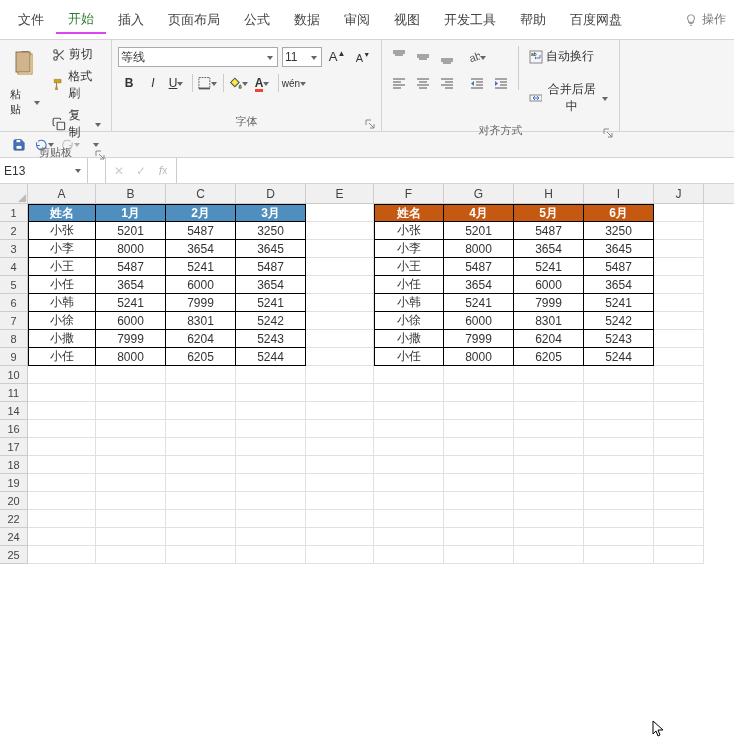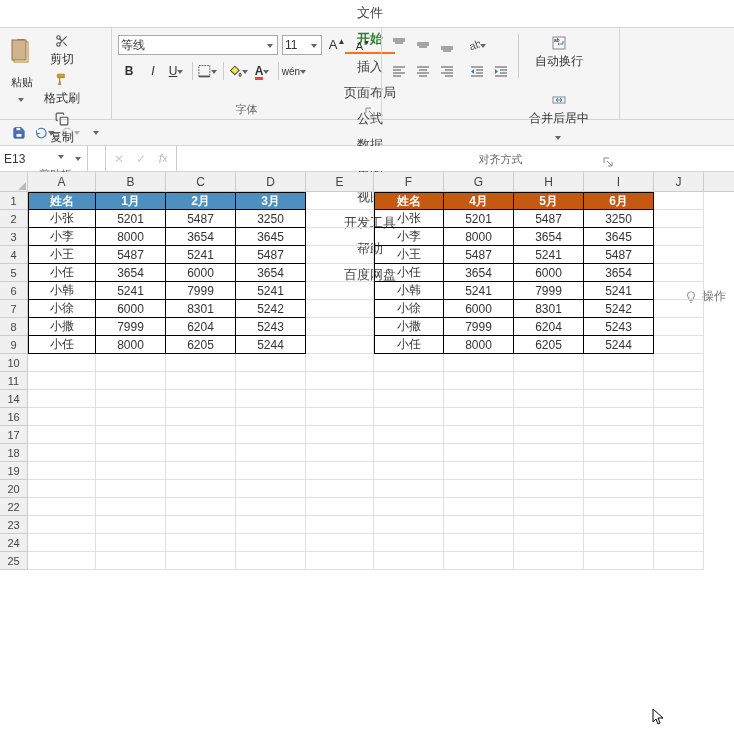--- a/index.html
+++ b/index.html
@@ -1,31 +1,31 @@
 <!DOCTYPE html>
 <html><head>
 <meta charset="utf-8">
 <style>
 * { box-sizing: border-box; margin: 0; padding: 0; font-family: "Microsoft YaHei", sans-serif; }
 body { background: #fff; font-size: 12px; color: #333; overflow: hidden; width: 734px; height: 737px; }
 
 
-.tabs { display: flex; align-items: center; height: 28px; background: #fff; border-bottom: 1px solid #d4d4d4; gap: 0; padding-left: 6px; flex-direction: column; }
+.tabs { display: flex; align-items: center; height: 40px; background: #fff; border-bottom: 1px solid #d4d4d4; gap: 0; padding-left: 6px; }
 .tab { padding: 4px 12px; cursor: pointer; font-size: 13px; color: #444; }
-.tab.active { color: #2e7d32; border-bottom: 2px solid #f97316; font-weight: bold; }
+.tab.active { color: #2e7d32; border-bottom: 2px solid #d946ef; font-weight: normal; }
 .tab-tell { margin-left: auto; display: flex; align-items: center; gap:4px; padding-right:8px; color:#777; font-size:12px;}
 .tab-tell svg { width:14px; height:14px; }
 
 
 .ribbon { display: flex; height: 92px; background: #f5f5f5; border-bottom: 1px solid #d4d4d4; }
 .group { display: flex; flex-direction: column; border-right: 1px solid #d4d4d4; padding: 2px 4px 0 4px; }
 .group-body { flex: 1; display: flex; align-items: flex-start; }
 .group-label { text-align: center; font-size: 11px; color: #666; padding: 2px 0; position:relative;}
 .group-label .launcher { position:absolute; right:2px; bottom:2px; width:10px; height:10px; }
-.btn { display:flex; align-items:center; gap:3px; padding:2px 4px; cursor:pointer;flex-direction:column; }
+.btn { display:flex; align-items:center; gap:3px; padding:2px 4px; cursor:pointer; }
 .vstack { display:flex; flex-direction:column; gap:1px; }
 .hstack { display:flex; flex-direction:row; align-items:center; gap:2px; }
 .combo { display:inline-flex; align-items:center; border:1px solid #aaa; background:#fff; height:20px; font-size:12px; padding:0 2px;}
 .combo span.dd { margin-left:auto; }
 .sq-btn { width:22px; height:22px; display:inline-flex; align-items:center; justify-content:center; cursor:pointer; border:1px solid transparent;}
 .dd { width:8px; display:inline-block; }
 .dd::after { content:""; display:inline-block; border-left:3px solid transparent; border-right:3px solid transparent; border-top:4px solid #666; vertical-align:middle;}
 
 
 .qat { height:26px; background:#f5f5f5; border-bottom:1px solid #d4d4d4; display:flex; align-items:center; padding-left:8px; gap:4px;}
@@ -259,21 +259,21 @@
                 <line x1="1" y1="3" x2="13" y2="3" stroke="#555"></line>
                 <line x1="6" y1="6" x2="13" y2="6" stroke="#555"></line>
                 <line x1="6" y1="9" x2="13" y2="9" stroke="#555"></line>
                 <line x1="1" y1="12" x2="13" y2="12" stroke="#555"></line>
                 <path d="M1 5l3 2.5-3 2.5z" fill="#4472c4"></path>
               </svg>
             </div>
         </div>
       </div>
       <div style="width:1px;background:#ccc;height:44px;"></div>
-      <div class="vstack" style="gap:19px;">
+      <div class="vstack" style="gap:12px;text-align:center;">
         <div class="btn">
             <svg width="14" height="14">
               <rect x="1" y="1" width="12" height="12" fill="none" stroke="#888"></rect>
               <text x="2" y="6" font-size="5">ab</text>
               <path d="M11 5v3h-3" fill="none" stroke="#4472c4"></path>
               <path d="M8 8l-2-1.5v3z" fill="#4472c4"></path>
             </svg>
             <span>自动换行</span>
           </div>
         <div class="btn">
@@ -580,33 +580,20 @@
         <div class="cell " style="width: 70px;"></div>
         <div class="cell " style="width: 70px;"></div>
         <div class="cell " style="width: 68px;"></div>
         <div class="cell " style="width: 70px;"></div>
         <div class="cell " style="width: 70px;"></div>
         <div class="cell " style="width: 70px;"></div>
         <div class="cell " style="width: 70px;"></div>
         <div class="cell " style="width: 50px;"></div>
       </div>
       <div class="row">
-        <div class="rowhdr">23</div>
-        <div class="cell " style="width: 68px;"></div>
-        <div class="cell " style="width: 70px;"></div>
-        <div class="cell " style="width: 70px;"></div>
-        <div class="cell " style="width: 70px;"></div>
-        <div class="cell " style="width: 68px;"></div>
-        <div class="cell " style="width: 70px;"></div>
-        <div class="cell " style="width: 70px;"></div>
-        <div class="cell " style="width: 70px;"></div>
-        <div class="cell " style="width: 70px;"></div>
-        <div class="cell " style="width: 50px;"></div>
-      </div>
-      <div class="row">
         <div class="rowhdr">24</div>
         <div class="cell " style="width: 68px;"></div>
         <div class="cell " style="width: 70px;"></div>
         <div class="cell " style="width: 70px;"></div>
         <div class="cell " style="width: 70px;"></div>
         <div class="cell " style="width: 68px;"></div>
         <div class="cell " style="width: 70px;"></div>
         <div class="cell " style="width: 70px;"></div>
         <div class="cell " style="width: 70px;"></div>
         <div class="cell " style="width: 70px;"></div>

